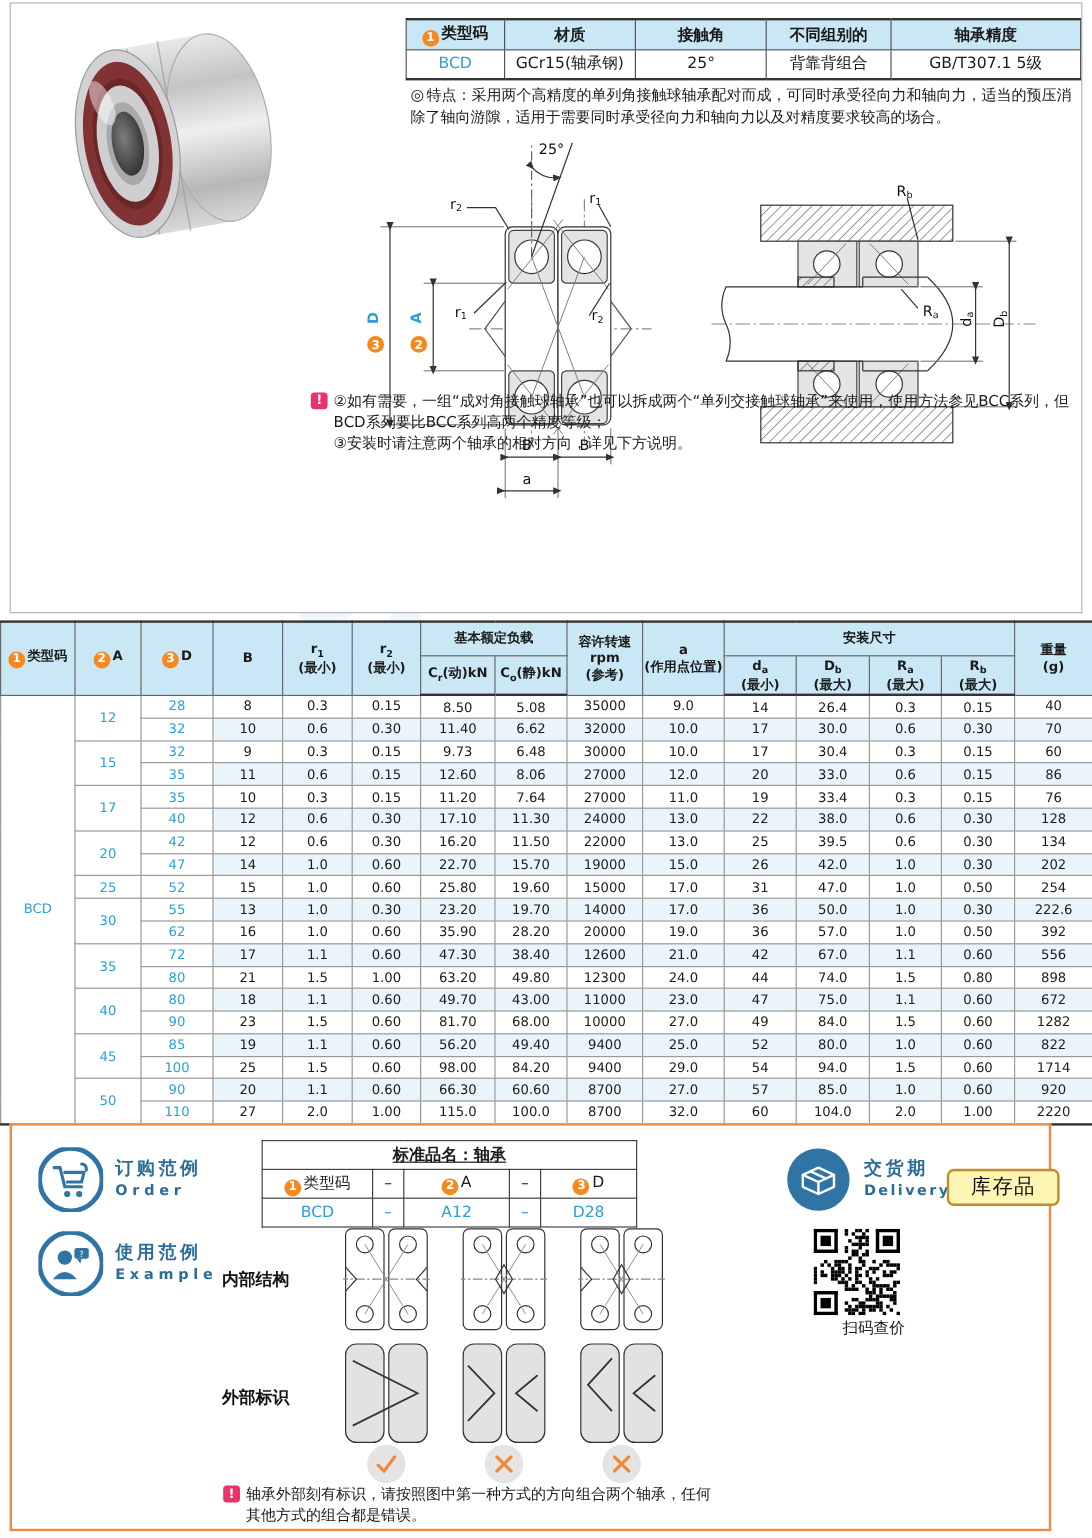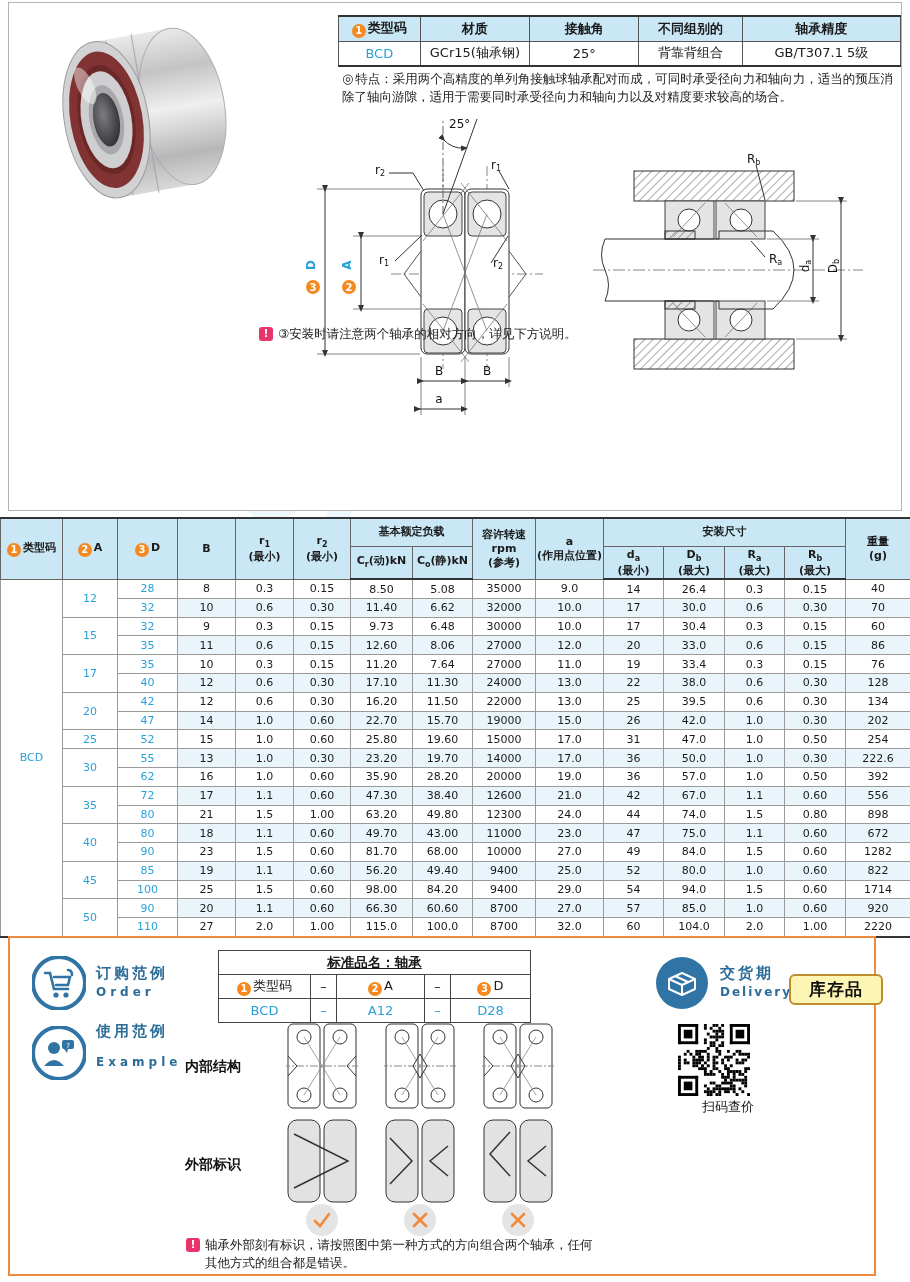--- a/index.html
+++ b/index.html
@@ -62,21 +62,21 @@
     table-layout:fixed; font-size:13px; text-align:center; }
   #order-table td { border:1px solid #444; height:24px; background:#fff; }
   #order-table .cap { font-weight:700; font-size:13.5px;text-decoration:underline; }
 
   .mini-label { position:absolute; font-size:14px; font-weight:700; color:#111; }
   .result { position:absolute; width:32px; height:32px; border-radius:50%; background:#e4e4e4;
     display:flex; align-items:center; justify-content:center; }
 
   #delivery-badge { position:absolute; left:779px; top:36px; width:94px; height:31px;
     border:2px solid #bf8d2e; border-radius:6px; background:#fdf5b3;
-    font-size:17px; font-weight:700; color:#111; text-align:center; line-height:27px; letter-spacing:1px; }
+    font-size:17px; font-weight:400; color:#111; text-align:center; line-height:27px; letter-spacing:1px; }
   #qr { position:absolute; left:668px; top:86px; }
   #qr-label { position:absolute; left:664px; top:160px; width:80px; text-align:right; font-size:13px; }
   #bottom-note { position:absolute; left:176px; top:298px; width:412px;
     font-size:12.5px; line-height:17.5px; }
   #bottom-note .note-body { padding-left:19px; }
 
   svg text { font-family:"DejaVu Sans","Liberation Sans",sans-serif; }
 </style>
 </head>
 <body>
@@ -286,20 +286,21 @@
       <text x="494" y="52"><tspan>R</tspan><tspan font-size="8" dy="2">b</tspan></text>
       <text x="516" y="152"><tspan>R</tspan><tspan font-size="8" dy="2">a</tspan></text>
       <text x="556" y="163" transform="rotate(-90 552 159)" text-anchor="middle"><tspan>d</tspan><tspan font-size="8" dy="2">a</tspan></text>
       <text x="584" y="163" transform="rotate(-90 580 159)" text-anchor="middle"><tspan>D</tspan><tspan font-size="8" dy="2">b</tspan></text>
     </g>
   </svg>
 
   <div id="notes" style="position: absolute; top: 322px;">
     <span class="excl-icon">!</span>
     <div class="note-body">
+      <div>②如有需要，一组“成对角接触球轴承”也可以拆成两个“单列交接触球轴承”来使用，使用方法参见BCC系列，但BCD系列要比BCC系列高两个精度等级；</div>
       <div>③安装时请注意两个轴承的相对方向，详见下方说明。</div>
     </div>
   </div>
 </div>
 
 <table id="main-table">
     <colgroup>
       <col style="width: 62px;">
       <col style="width: 55px;">
       <col style="width: 60px;">
@@ -684,21 +685,21 @@
     </table>
 
   <svg class="blue-circle-icon" style="left:22px; top:88px;" viewBox="0 0 54 54">
     <circle cx="27" cy="27" r="26" fill="#fff" stroke="#2f74a4" stroke-width="4"></circle>
     <circle cx="22" cy="22" r="6" fill="#2f74a4"></circle>
     <path d="M12 40 q10 -12 20 0 z" fill="#2f74a4"></path>
     <rect x="30" y="14" width="12" height="9" rx="2" fill="#2f74a4"></rect>
     <path d="M32 23 l3 4 l1 -4 z" fill="#2f74a4"></path>
     <text x="36" y="21.5" font-size="7" fill="#fff" text-anchor="middle">?</text>
   </svg>
-  <div class="section-title" style="left:86px; top:84px;">使用范例</div>
+  <div class="section-title" style="left:86px; top:96px;">使用范例</div>
   <div class="section-title-en" style="left:86px; top:117px;">Example</div>
 
   <div class="mini-label" style="left:175px; top:120px;">内部结构</div>
   <div class="mini-label" style="left:175px; top:218px;">外部标识</div>
 
   <svg width="72" height="88" viewBox="0 0 72 88" style="position:absolute;left:276px;top:84px">
     <g stroke="#333" fill="#fff">
         <rect x="2" y="2" width="32" height="84" rx="5"></rect>
         <rect x="38" y="2" width="32" height="84" rx="5"></rect>
       </g>

